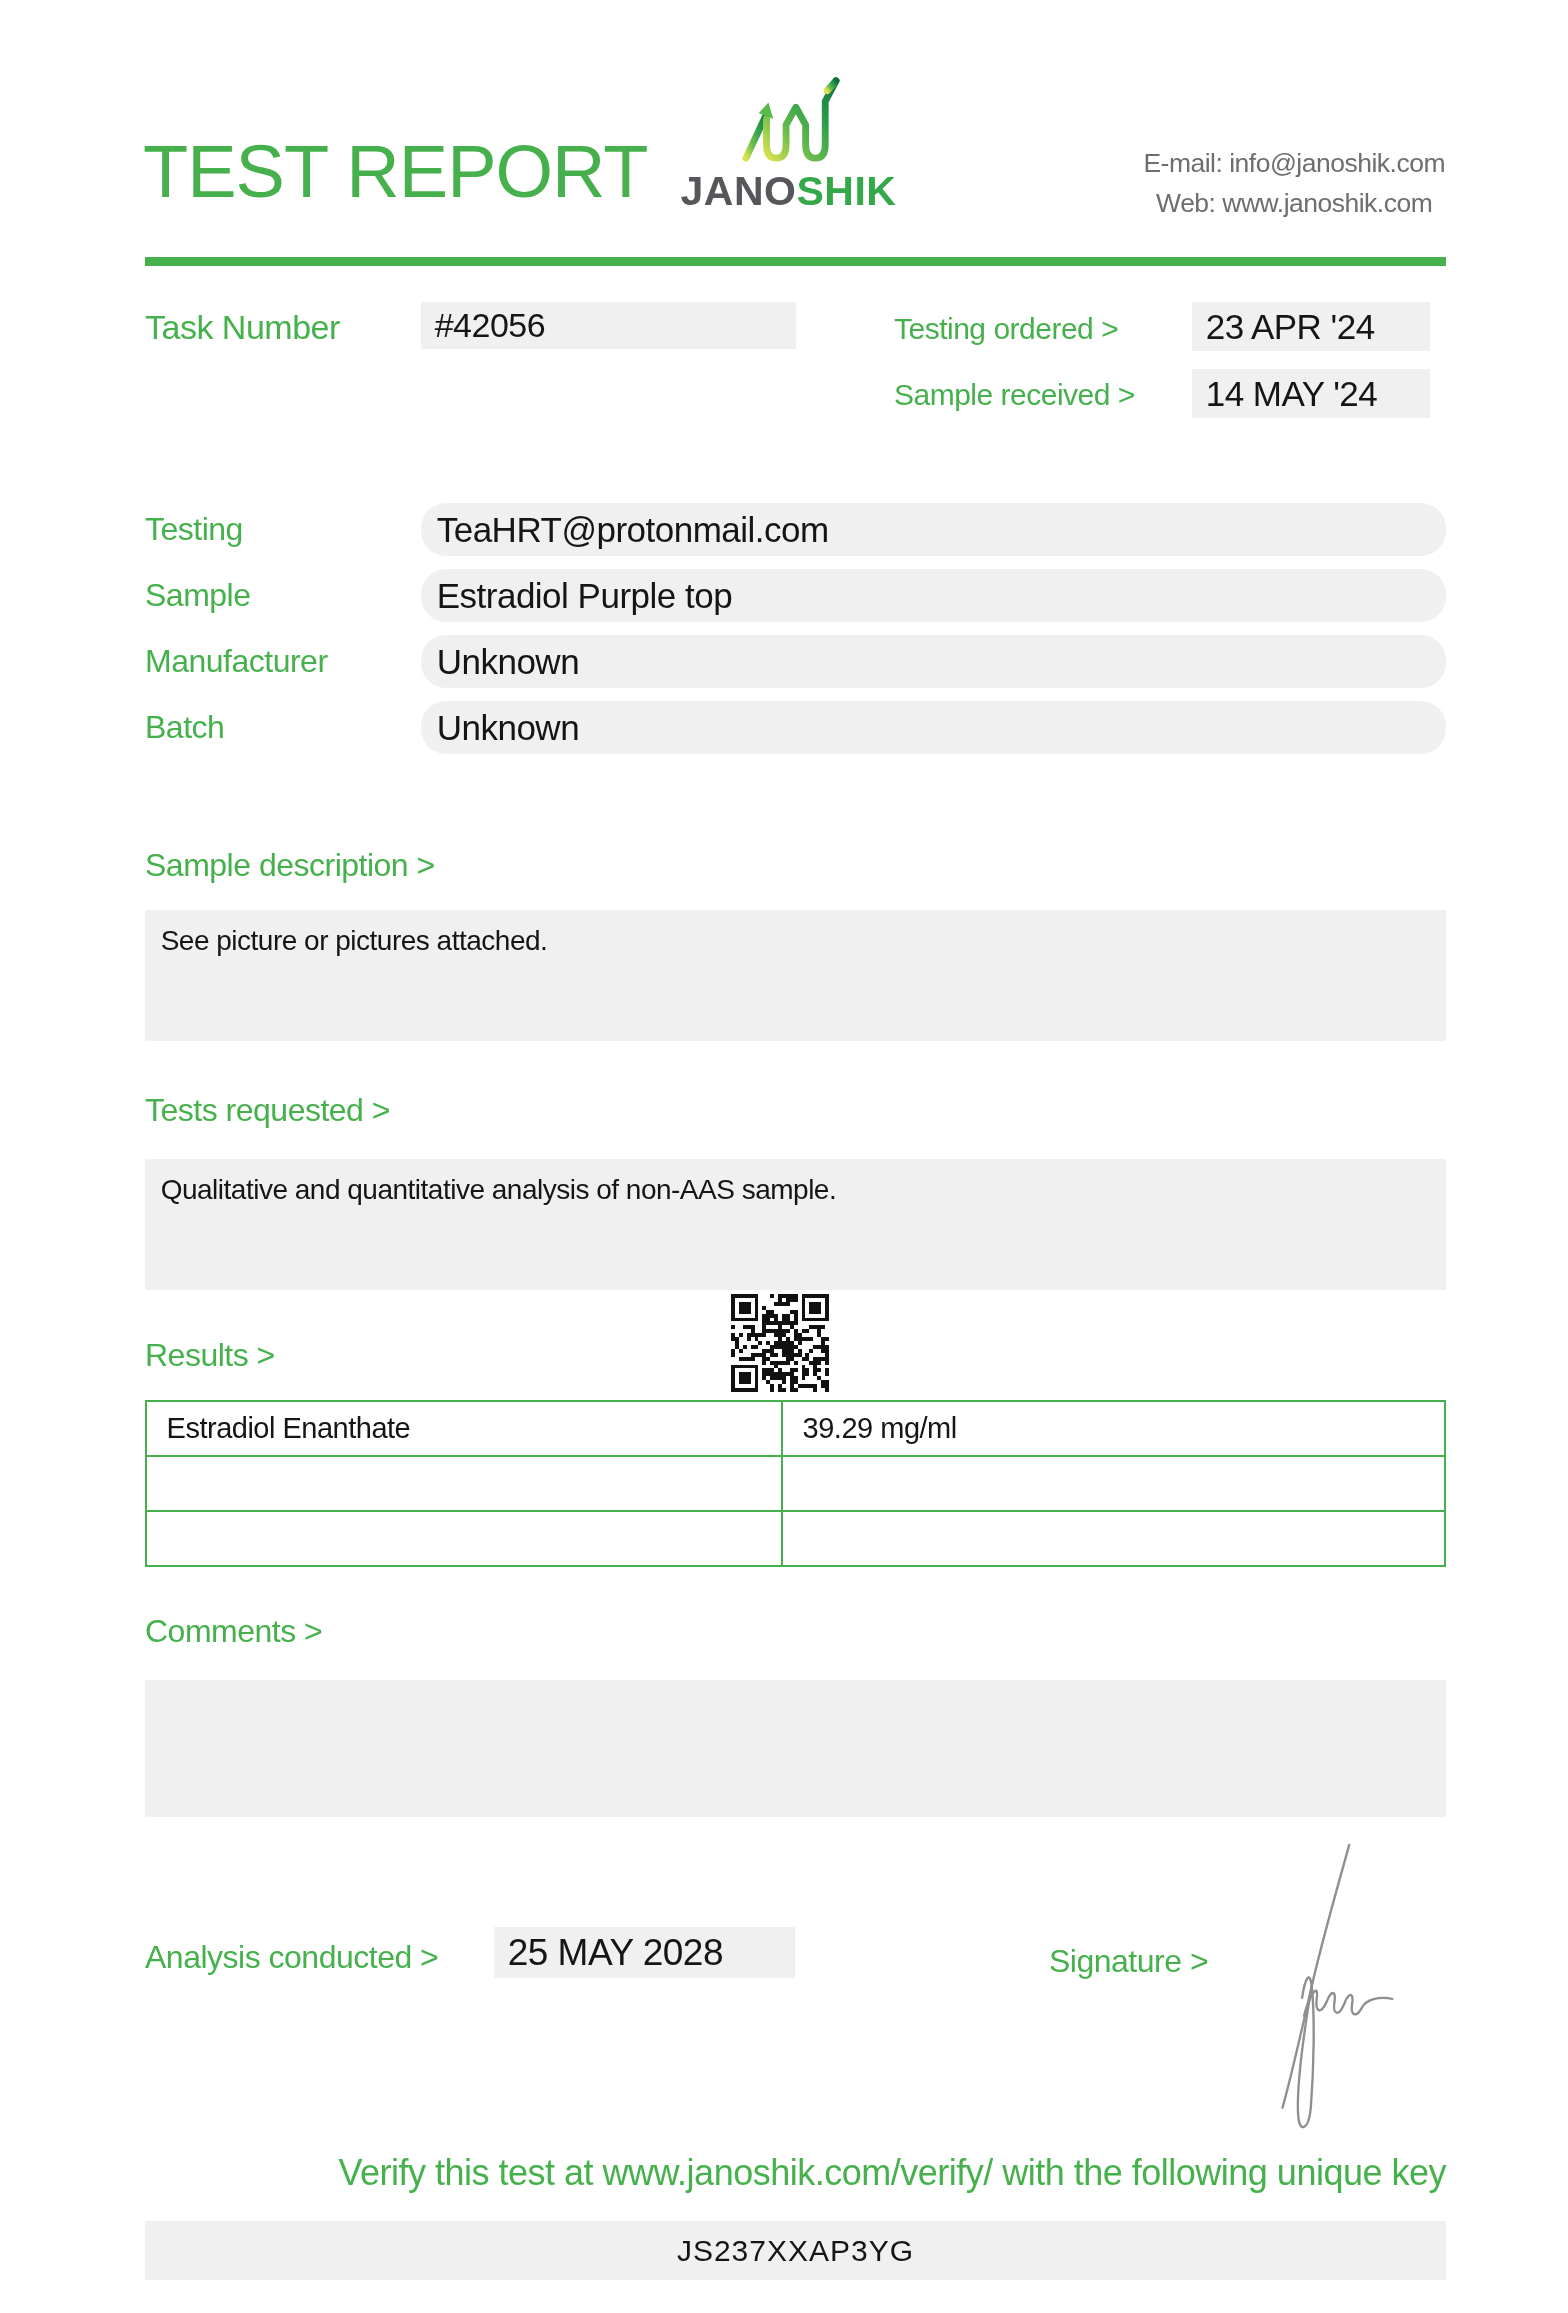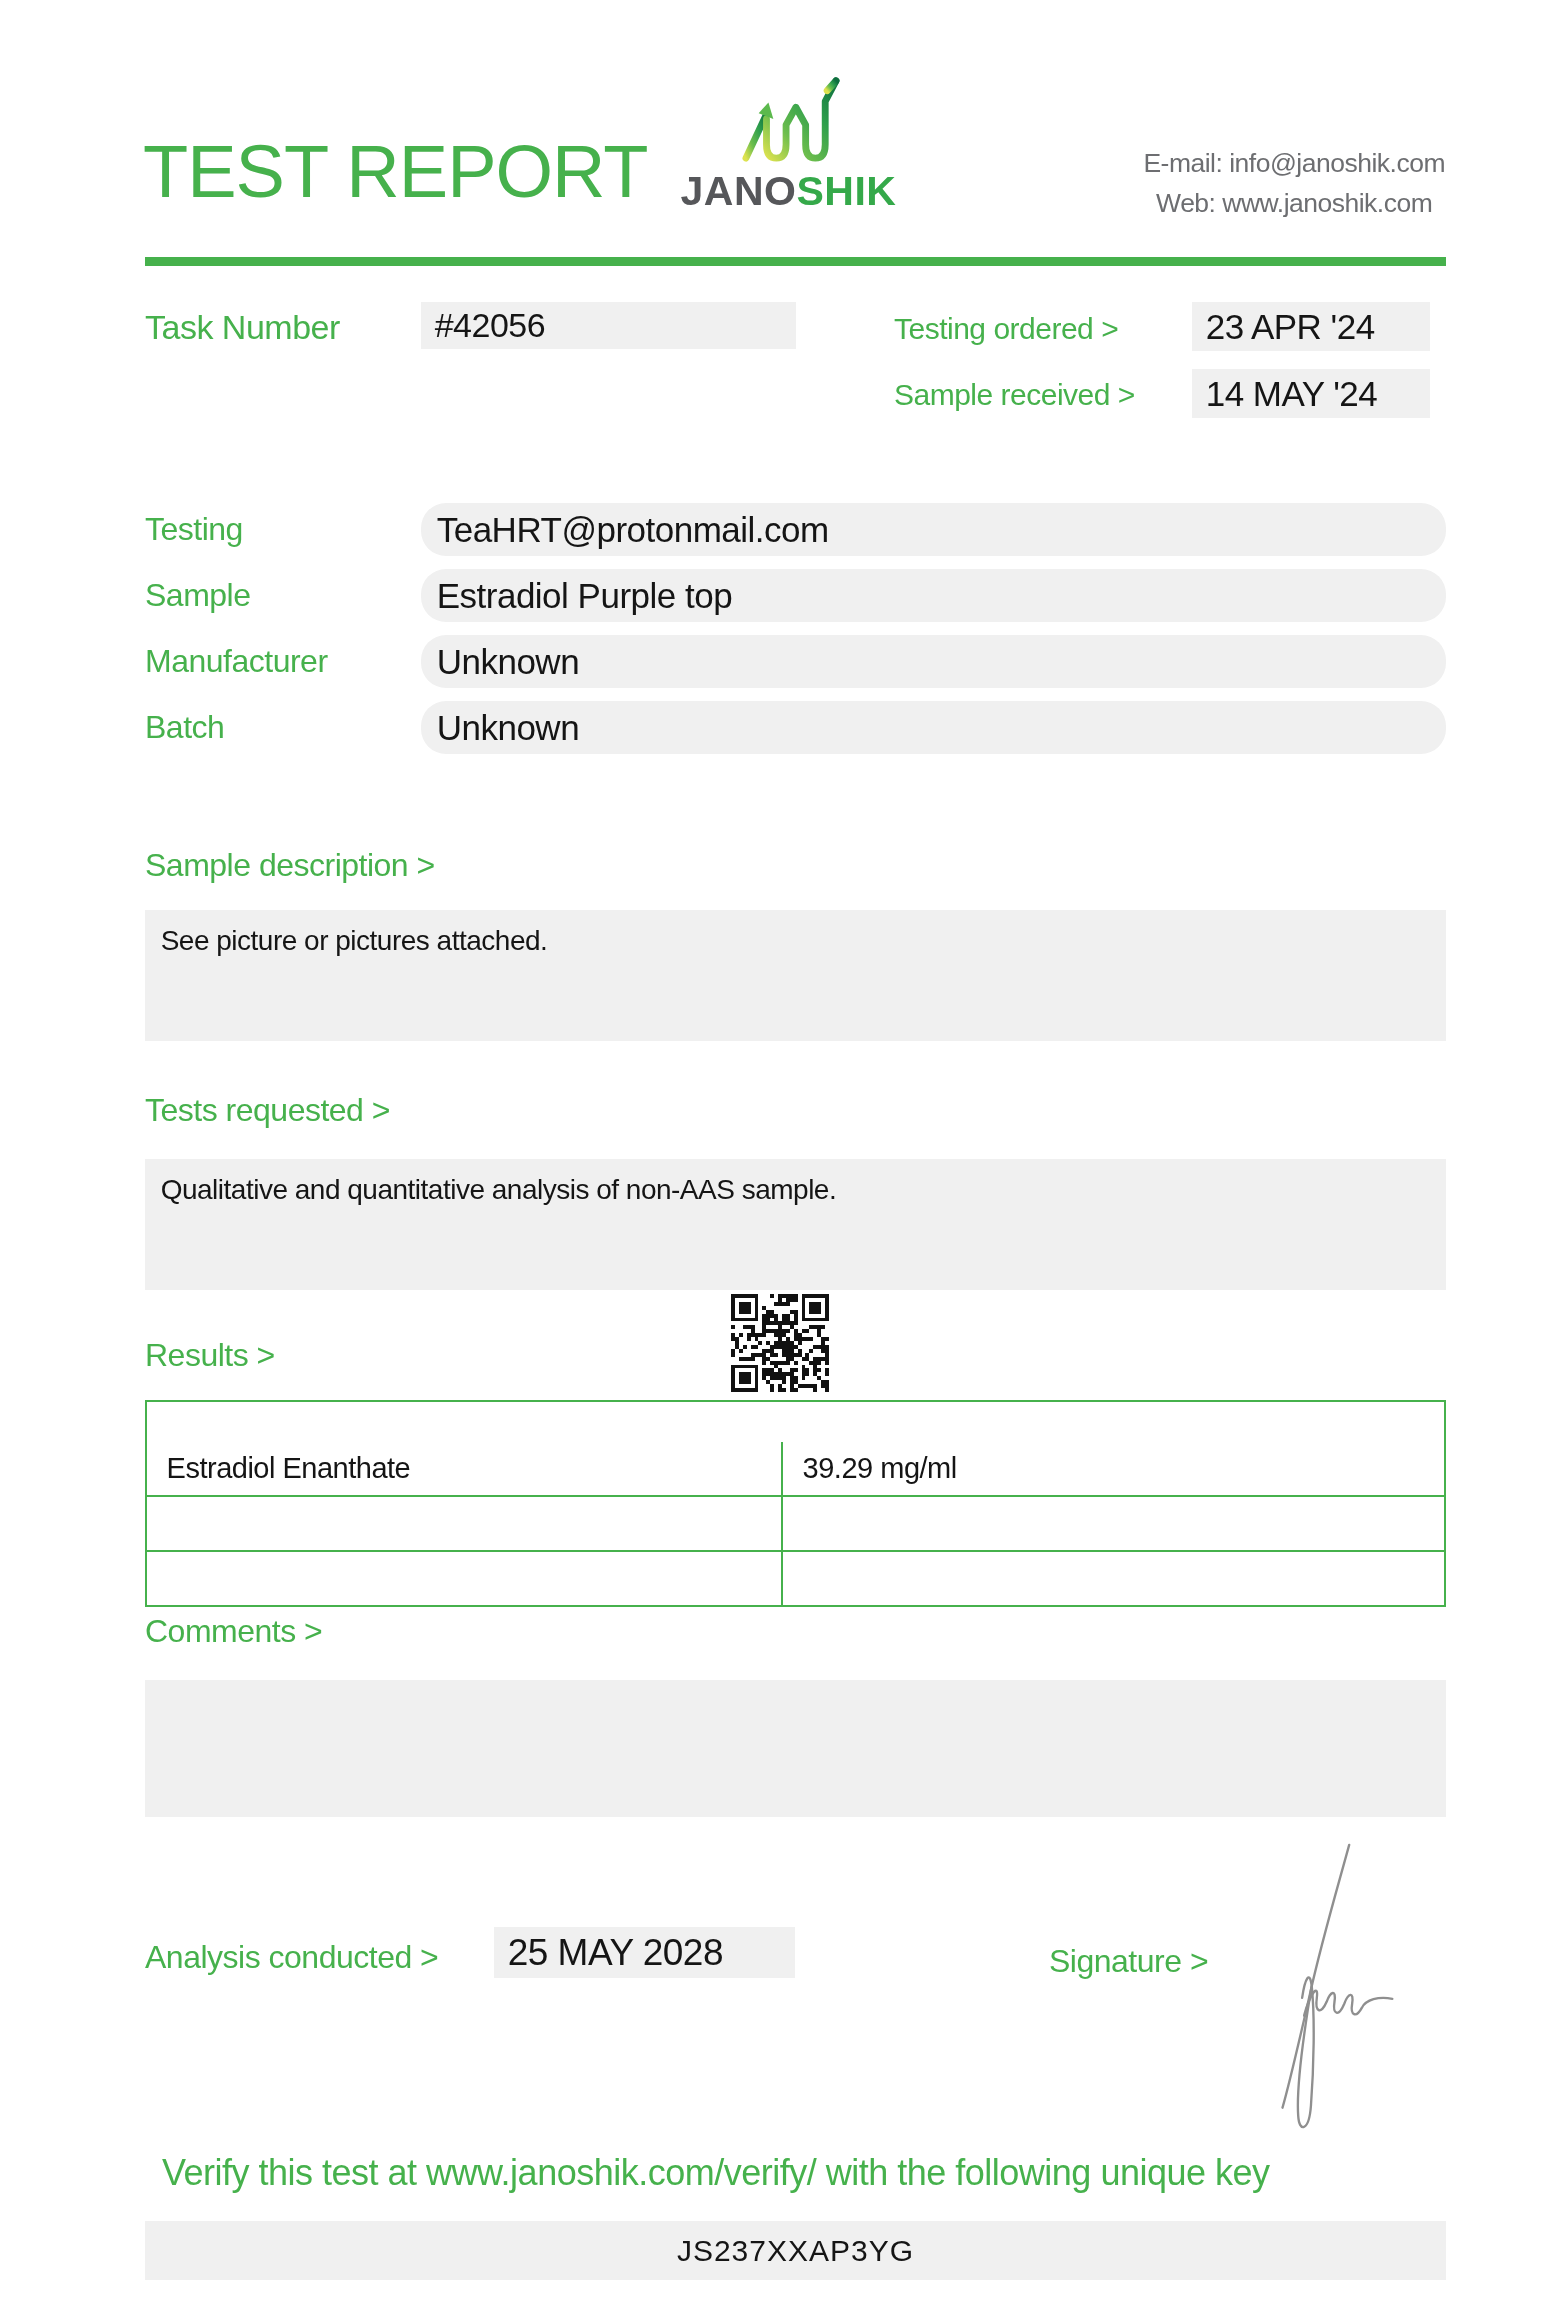--- a/index.html
+++ b/index.html
@@ -35,29 +35,29 @@
   .info-row .val{position:absolute;left:276px;top:0;right:0;height:53px;line-height:53px;font-size:35px;padding-left:15.7px;box-sizing:border-box;border-radius:25px;}
 
   
   .sec-label{left:145px;font-size:32px;}
   .sec-box{left:145px;width:1301px;box-sizing:border-box;padding:11.8px 15.7px;font-size:28px;line-height:37px;}
 
   
   .results-table{left:145px;top:1400px;width:1301px;border:2.9px solid var(--green,#46b14c);box-sizing:border-box;
                  display:grid;grid-template-columns:634px 1fr;}
   .results-table .cell{height:53px;line-height:53px;font-size:29px;padding-left:19.6px;border-top:2.9px solid var(--green,#46b14c);overflow:hidden;white-space:nowrap;}
-  .results-table .cell.r0{border-top:none;margin-top:40px;}
+  .results-table .cell.r0{border-top:none;}
   .results-table .cell.c1{border-left:2.9px solid var(--green,#46b14c);}
 
   
   .analysis-label{left:145px;top:1939px;font-size:32px;}
   .analysis-box{left:494px;top:1927px;width:301px;height:51px;line-height:51px;font-size:37px;padding-left:13.7px;box-sizing:border-box;}
   .signature-label{left:1049px;top:1943px;font-size:32px;}
   .signature-svg{left:1253px;top:1839px;}
-  .verify-line{left:162px;top:2152px;width:1301px;text-align:left;font-size:36px;color:var(--green,#46b14c);white-space:nowrap;}
+  .verify-line{left:145px;top:2152px;width:1301px;text-align:right;font-size:36px;color:var(--green,#46b14c);white-space:nowrap;}
   .key-box{left:145px;top:2221px;width:1301px;height:59px;line-height:59px;text-align:center;font-size:30px;letter-spacing:1px;}
   .qr{left:731px;top:1294px;width:98px;height:98px;}
 </style>
 </head>
 <body>
 
 <div id="page">
 
   <div class="abs title">TEST REPORT</div>
 

